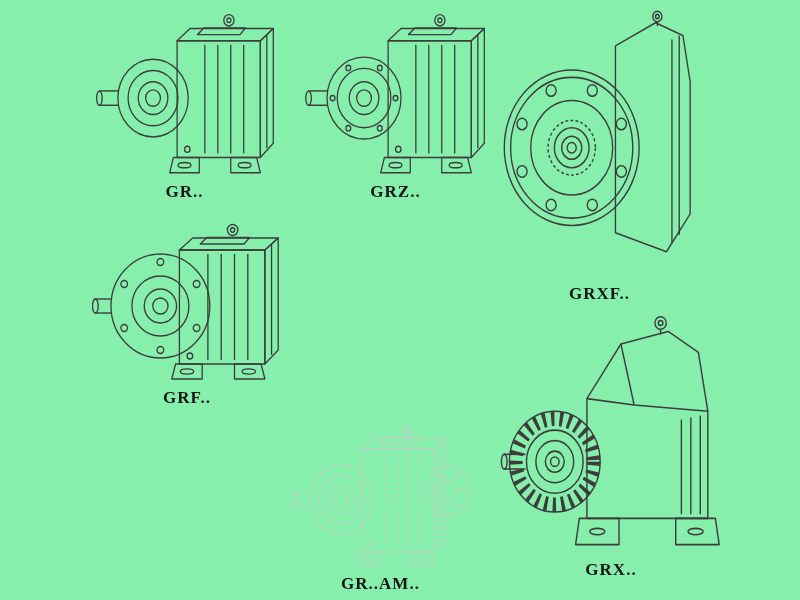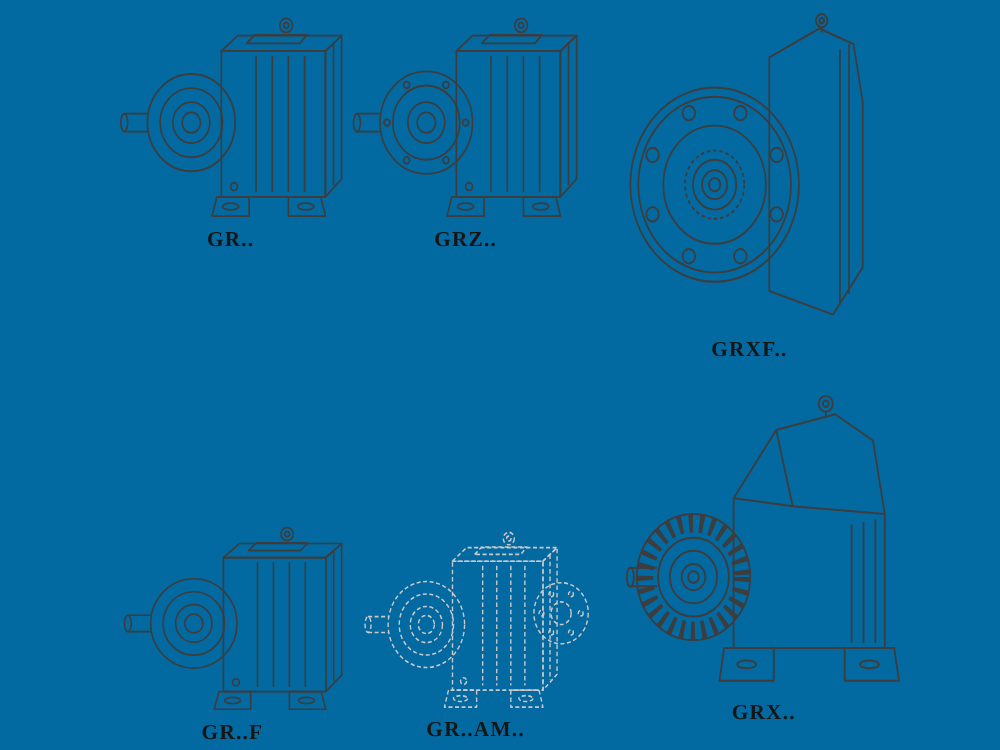--- a/index.html
+++ b/index.html
@@ -1,18 +1,18 @@
 <!DOCTYPE html>
 <html><head>
 <meta charset="utf-8">
 <style>
   html,body{margin:0;padding:0;background:#ffffff;}
   body{width:800px;height:600px;position:relative;overflow:hidden;
        font-family:"Liberation Serif",serif;}
-  .catalog{position:absolute;inset:0;background:#0369a1;}
+  .catalog{position:absolute;inset:0;background:#86efac;}
   figure.cell{position:absolute;margin:0;display:flex;flex-direction:column;align-items:center;}
   .cell svg{display:block;color:#3d3d3d;}
   .cell.phantom svg{color:#c9c9c9;stroke-dasharray:4 2.5;}
   .figure-label{font-weight:700;font-size:17px;letter-spacing:1px;color:#161616;
                 margin-top:2px;font-family:"Liberation Serif",serif;white-space:nowrap;}
   .defs-holder{position:absolute;width:0;height:0;overflow:hidden;}
 </style>
 </head>
 <body>
 
@@ -177,42 +177,42 @@
 
 <div class="catalog">
 
   <figure class="cell" style="left:92px;top:8px">
     <svg width="185" height="172">
         <use href="#sym-gr"></use>
       </svg>
     <figcaption class="figure-label">GR..</figcaption>
   </figure>
 
-  <figure class="cell" style="left:280px;top:8px">
+  <figure class="cell" style="left:303px;top:8px">
     <svg width="185" height="172">
         <use href="#sym-grz"></use>
       </svg>
     <figcaption class="figure-label">GRZ..</figcaption>
   </figure>
 
   <figure class="cell" style="left:497px;top:6px">
     <svg width="205" height="252">
         <use href="#sym-grxf"></use>
       </svg>
-    <figcaption class="figure-label" style="margin-top:12px">GRXF..</figcaption>
-  </figure>
-
-
-
-  <figure class="cell" style="left:95px;top:416px">
-    <svg width="182" height="158">
-        <use href="#sym-gr"></use>
-      </svg>
-    <figcaption class="figure-label">GR..F</figcaption>
-  </figure>
+    <figcaption class="figure-label" style="margin-top:26px">GRXF..</figcaption>
+  </figure>
+
+  <figure class="cell" style="left:92px;top:218px">
+    <svg width="190" height="168">
+        <use href="#sym-grf"></use>
+      </svg>
+    <figcaption class="figure-label">GRF..</figcaption>
+  </figure>
+
+
 
   <figure class="cell" style="left:500px;top:302px">
     <svg width="222" height="250">
         <use href="#sym-grx"></use>
       </svg>
     <figcaption class="figure-label" style="margin-top:8px">GRX..</figcaption>
   </figure>
 
   <figure class="cell phantom" style="left:288px;top:420px">
     <svg width="185" height="152">

